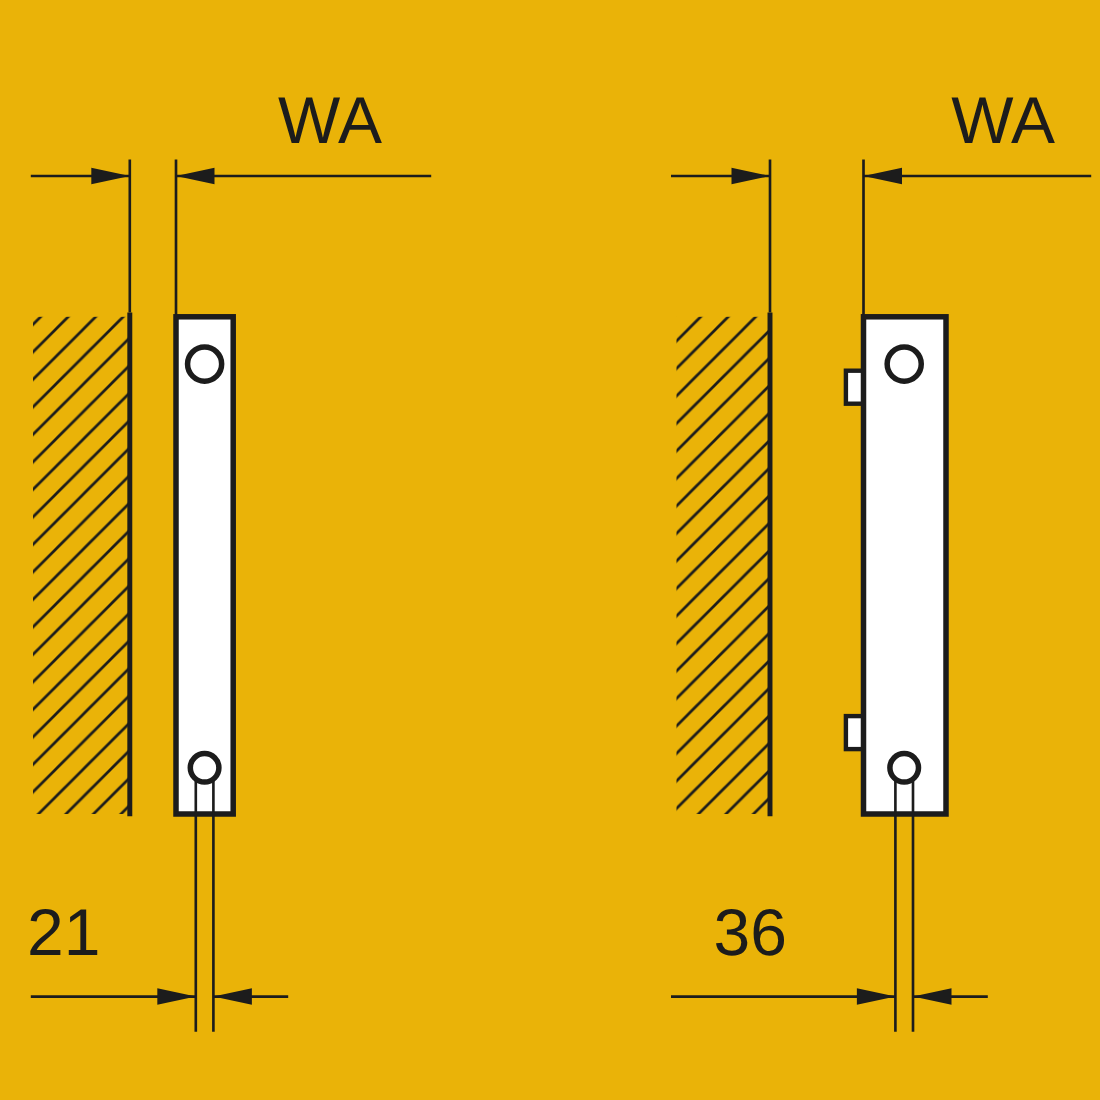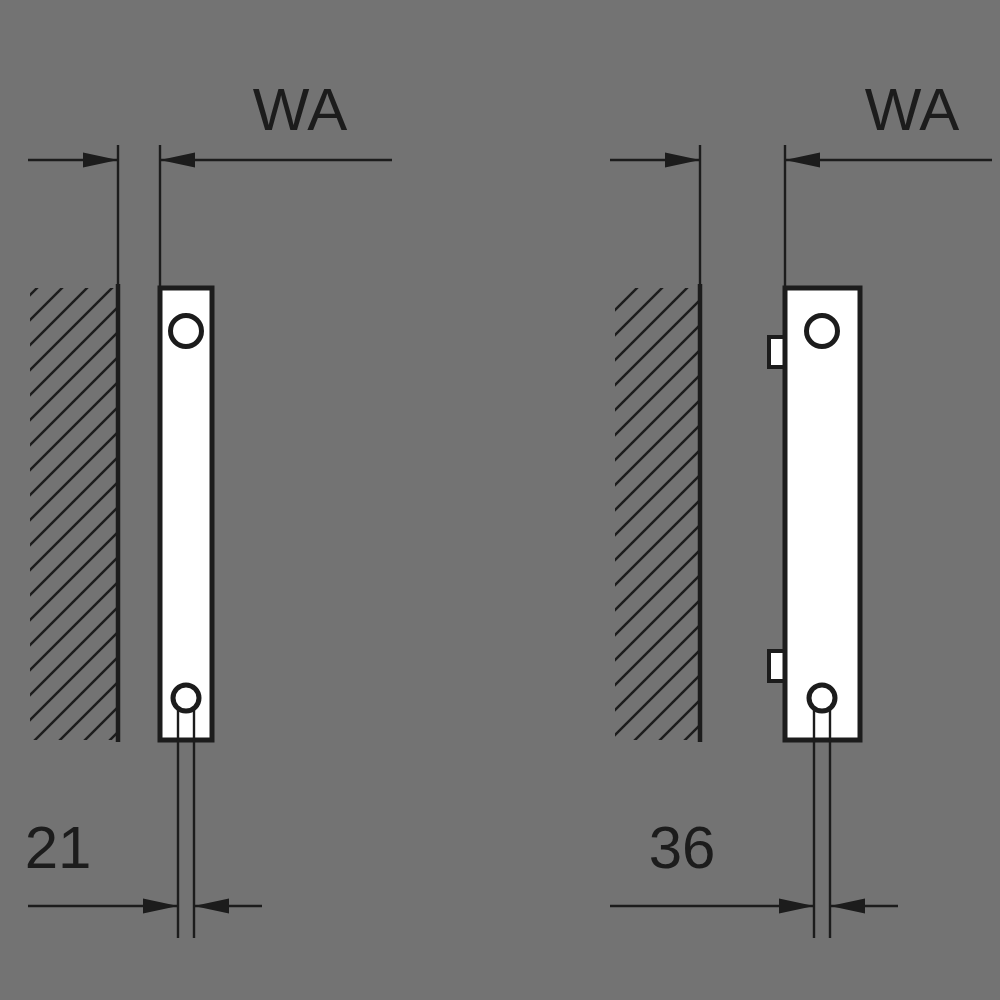--- a/index.html
+++ b/index.html
@@ -6,21 +6,21 @@
     margin: 0;
     padding: 0;
     background: #ffffff;
     width: 1000px;
     height: 1000px;
     overflow: hidden;
   }
   .stage {
     width: 1000px;
     height: 1000px;
-    background: #737373;
+    background: #eab308;
   }
   svg { display: block; }
   .obj {
     fill: #ffffff;
     stroke: #1c1c1c;
     stroke-width: 5;
   }
   .tab {
     fill: #ffffff;
     stroke: #1c1c1c;

